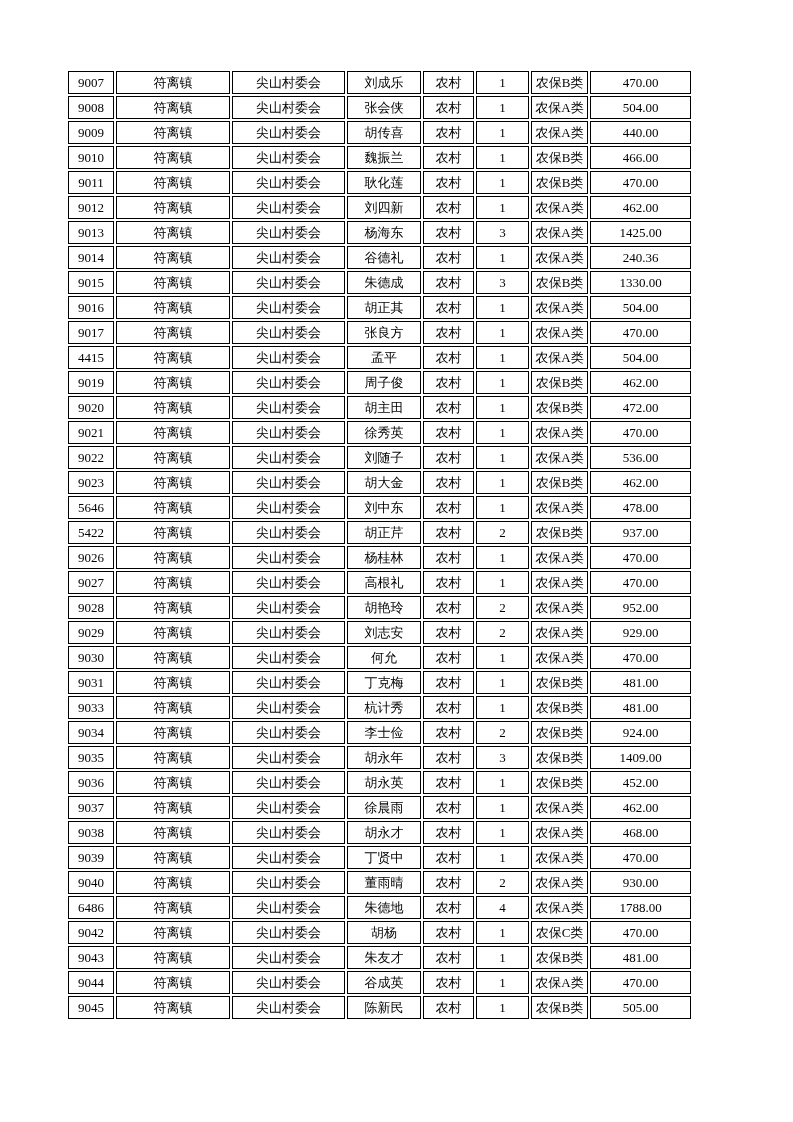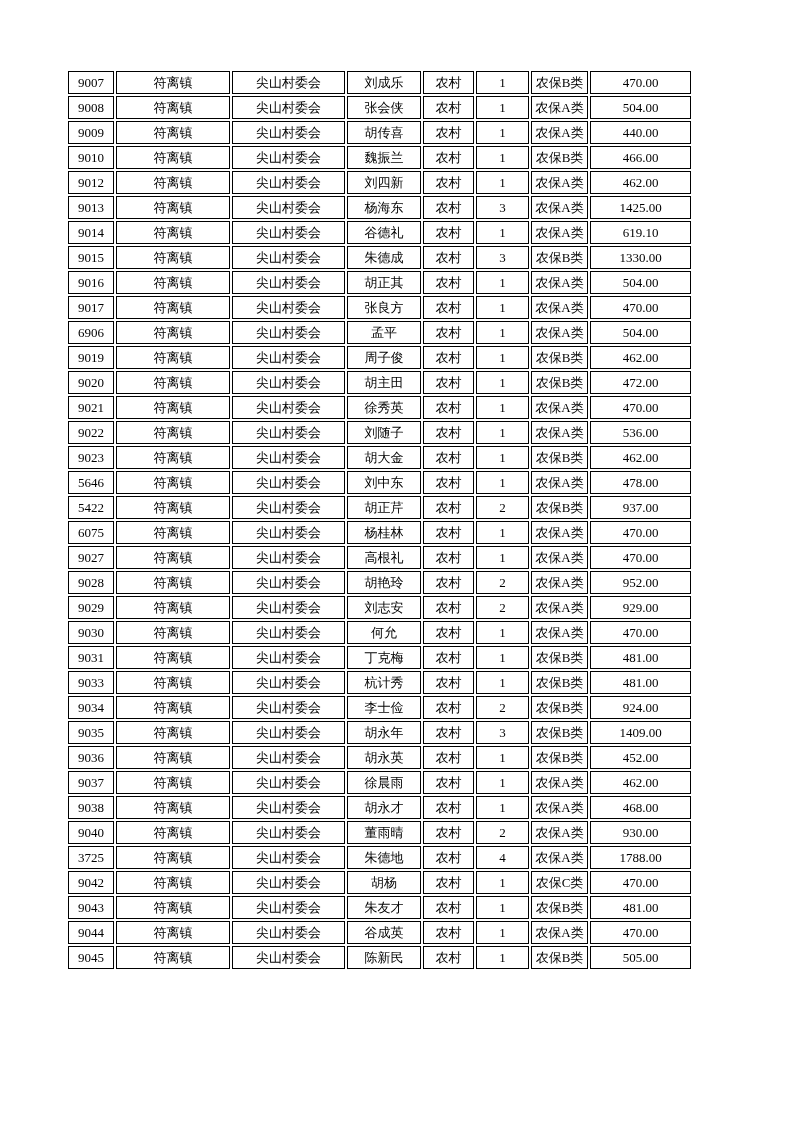--- a/index.html
+++ b/index.html
@@ -90,20 +90,30 @@
           <td>9010</td>
           <td>符离镇</td>
           <td>尖山村委会</td>
           <td>魏振兰</td>
           <td>农村</td>
           <td>1</td>
           <td>农保B类</td>
           <td>466.00</td>
         </tr>
         <tr>
+          <td>9011</td>
+          <td>符离镇</td>
+          <td>尖山村委会</td>
+          <td>耿化莲</td>
+          <td>农村</td>
+          <td>1</td>
+          <td>农保B类</td>
+          <td>470.00</td>
+        </tr>
+        <tr>
           <td>9012</td>
           <td>符离镇</td>
           <td>尖山村委会</td>
           <td>刘四新</td>
           <td>农村</td>
           <td>1</td>
           <td>农保A类</td>
           <td>462.00</td>
         </tr>
         <tr>
@@ -117,21 +127,21 @@
           <td>1425.00</td>
         </tr>
         <tr>
           <td>9014</td>
           <td>符离镇</td>
           <td>尖山村委会</td>
           <td>谷德礼</td>
           <td>农村</td>
           <td>1</td>
           <td>农保A类</td>
-          <td>619.10</td>
+          <td>240.36</td>
         </tr>
         <tr>
           <td>9015</td>
           <td>符离镇</td>
           <td>尖山村委会</td>
           <td>朱德成</td>
           <td>农村</td>
           <td>3</td>
           <td>农保B类</td>
           <td>1330.00</td>
@@ -150,21 +160,21 @@
           <td>9017</td>
           <td>符离镇</td>
           <td>尖山村委会</td>
           <td>张良方</td>
           <td>农村</td>
           <td>1</td>
           <td>农保A类</td>
           <td>470.00</td>
         </tr>
         <tr>
-          <td>6906</td>
+          <td>4415</td>
           <td>符离镇</td>
           <td>尖山村委会</td>
           <td>孟平</td>
           <td>农村</td>
           <td>1</td>
           <td>农保A类</td>
           <td>504.00</td>
         </tr>
         <tr>
           <td>9019</td>
@@ -230,21 +240,21 @@
           <td>5422</td>
           <td>符离镇</td>
           <td>尖山村委会</td>
           <td>胡正芹</td>
           <td>农村</td>
           <td>2</td>
           <td>农保B类</td>
           <td>937.00</td>
         </tr>
         <tr>
-          <td>6075</td>
+          <td>9026</td>
           <td>符离镇</td>
           <td>尖山村委会</td>
           <td>杨桂林</td>
           <td>农村</td>
           <td>1</td>
           <td>农保A类</td>
           <td>470.00</td>
         </tr>
         <tr>
           <td>9027</td>
@@ -350,31 +360,41 @@
           <td>9038</td>
           <td>符离镇</td>
           <td>尖山村委会</td>
           <td>胡永才</td>
           <td>农村</td>
           <td>1</td>
           <td>农保A类</td>
           <td>468.00</td>
         </tr>
         <tr>
+          <td>9039</td>
+          <td>符离镇</td>
+          <td>尖山村委会</td>
+          <td>丁贤中</td>
+          <td>农村</td>
+          <td>1</td>
+          <td>农保A类</td>
+          <td>470.00</td>
+        </tr>
+        <tr>
           <td>9040</td>
           <td>符离镇</td>
           <td>尖山村委会</td>
           <td>董雨晴</td>
           <td>农村</td>
           <td>2</td>
           <td>农保A类</td>
           <td>930.00</td>
         </tr>
         <tr>
-          <td>3725</td>
+          <td>6486</td>
           <td>符离镇</td>
           <td>尖山村委会</td>
           <td>朱德地</td>
           <td>农村</td>
           <td>4</td>
           <td>农保A类</td>
           <td>1788.00</td>
         </tr>
         <tr>
           <td>9042</td>

